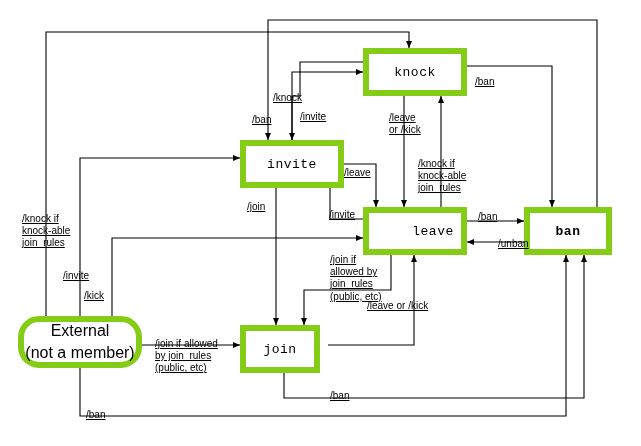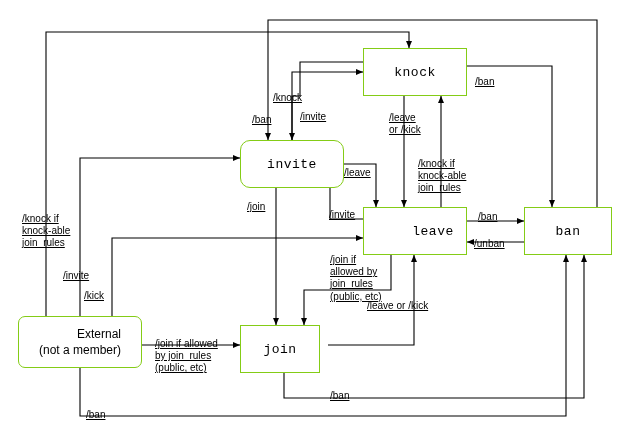--- a/index.html
+++ b/index.html
@@ -18,38 +18,37 @@
   #edges {
     position: absolute;
     left: 0;
     top: 0;
     width: 641px;
     height: 446px;
   }
   .node {
     position: absolute;
     box-sizing: border-box;
-    border: 1px solid #84cc16;
+    border: 6px solid #84cc16;
     background: #ffffff;
     display: flex;
     align-items: center;
     justify-content: center;
     text-align: center;
   }
   .node.mono {
     font-family: "Liberation Mono", monospace;
     font-size: 13px;
     letter-spacing: 0.5px;
   }
   .node.plain {
     font-family: "Liberation Sans", sans-serif;
-    font-size: 12px;
-    border-radius: 7px;
+    font-size: 16px;
+    border-radius: 21px;
     line-height: 1.35;
-    text-align: right;
   }
   .label {
     position: absolute;
     font-family: "Liberation Sans", sans-serif;
     font-size: 10px;
     color: #000000;
     line-height: 1.22;
     white-space: pre;
     background: transparent;
     text-decoration: underline;
@@ -106,29 +105,29 @@
 
       <path d="M597,207 L597,20 L268,20 L268,140"></path>
 
     </g>
   </svg>
 
   <div class="node mono" style="left:363px; top:48px; width:104px; height:48px;">
     <span>knock</span>
   </div>
 
-  <div class="node mono" style="left:240px; top:140px; width:104px; height:48px;border-radius:10px;">
+  <div class="node mono" style="left:240px; top:140px; width:104px; height:48px;">
     <span>invite</span>
   </div>
 
   <div class="node mono" style="left:363px; top:207px; width:104px; height:48px;padding-left:36px;">
     <span>leave</span>
   </div>
 
-  <div class="node mono" style="left:524px; top:207px; width:88px; height:48px;">
+  <div class="node mono" style="left:524px; top:207px; width:88px; height:48px;font-weight:bold;">
     <span>ban</span>
   </div>
 
   <div class="node mono" style="left:240px; top:325px; width:80px; height:48px;">
     <span>join</span>
   </div>
 
   <div class="node plain" style="left:18px; top:316px; width:124px; height:52px;">
     <span style="white-space:pre-line;">External
 (not a member)</span>
@@ -149,21 +148,21 @@
   <div class="label" style="left:247px; top:201px;">/join</div>
   <div class="label" style="left:344px; top:167px;">/leave</div>
   <div class="label" style="left:329px; top:209px;">/invite</div>
   <div class="label" style="left:475px; top:76px;">/ban</div>
   <div class="label" style="left:389px; top:112px;">/leave
 or /kick</div>
   <div class="label" style="left:418px; top:158px;">/knock if
 knock-able
 join_rules</div>
   <div class="label" style="left:478px; top:211px;">/ban</div>
-  <div class="label" style="left:474px; top:238px;">/unban</div>
+  <div class="label" style="left:498px; top:238px;">/unban</div>
   <div class="label" style="left:330px; top:254px;">/join if
 allowed by
 join_rules
 (public, etc)</div>
   <div class="label" style="left:367px; top:300px;">/leave or /kick</div>
   <div class="label" style="left:330px; top:390px;">/ban</div>
 
 </div>
 
 </body></html>

